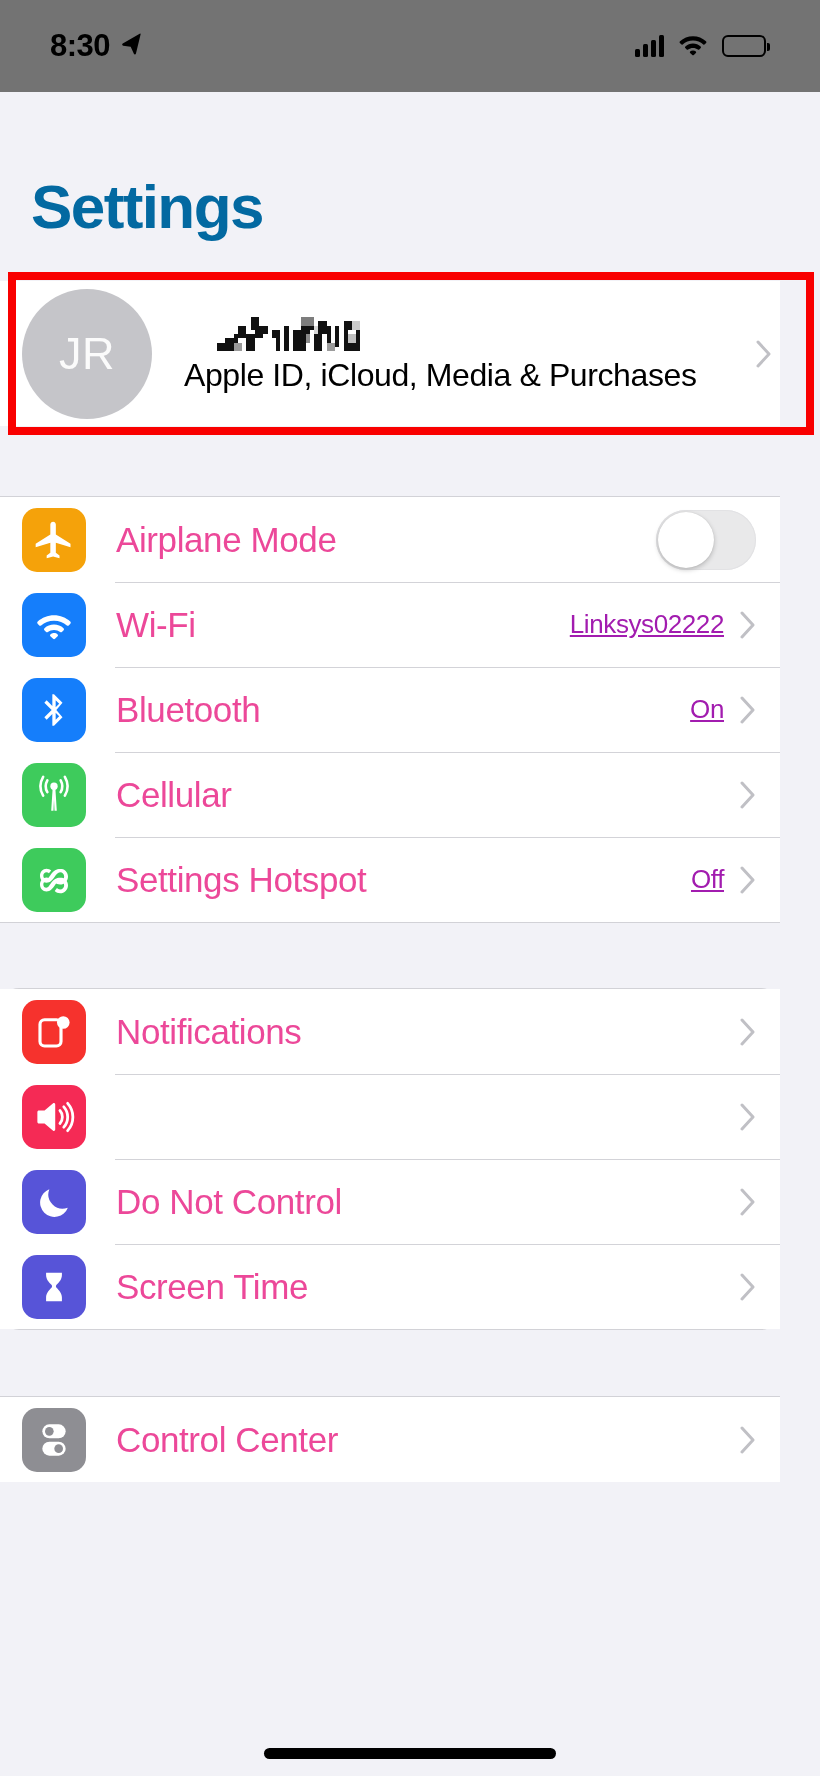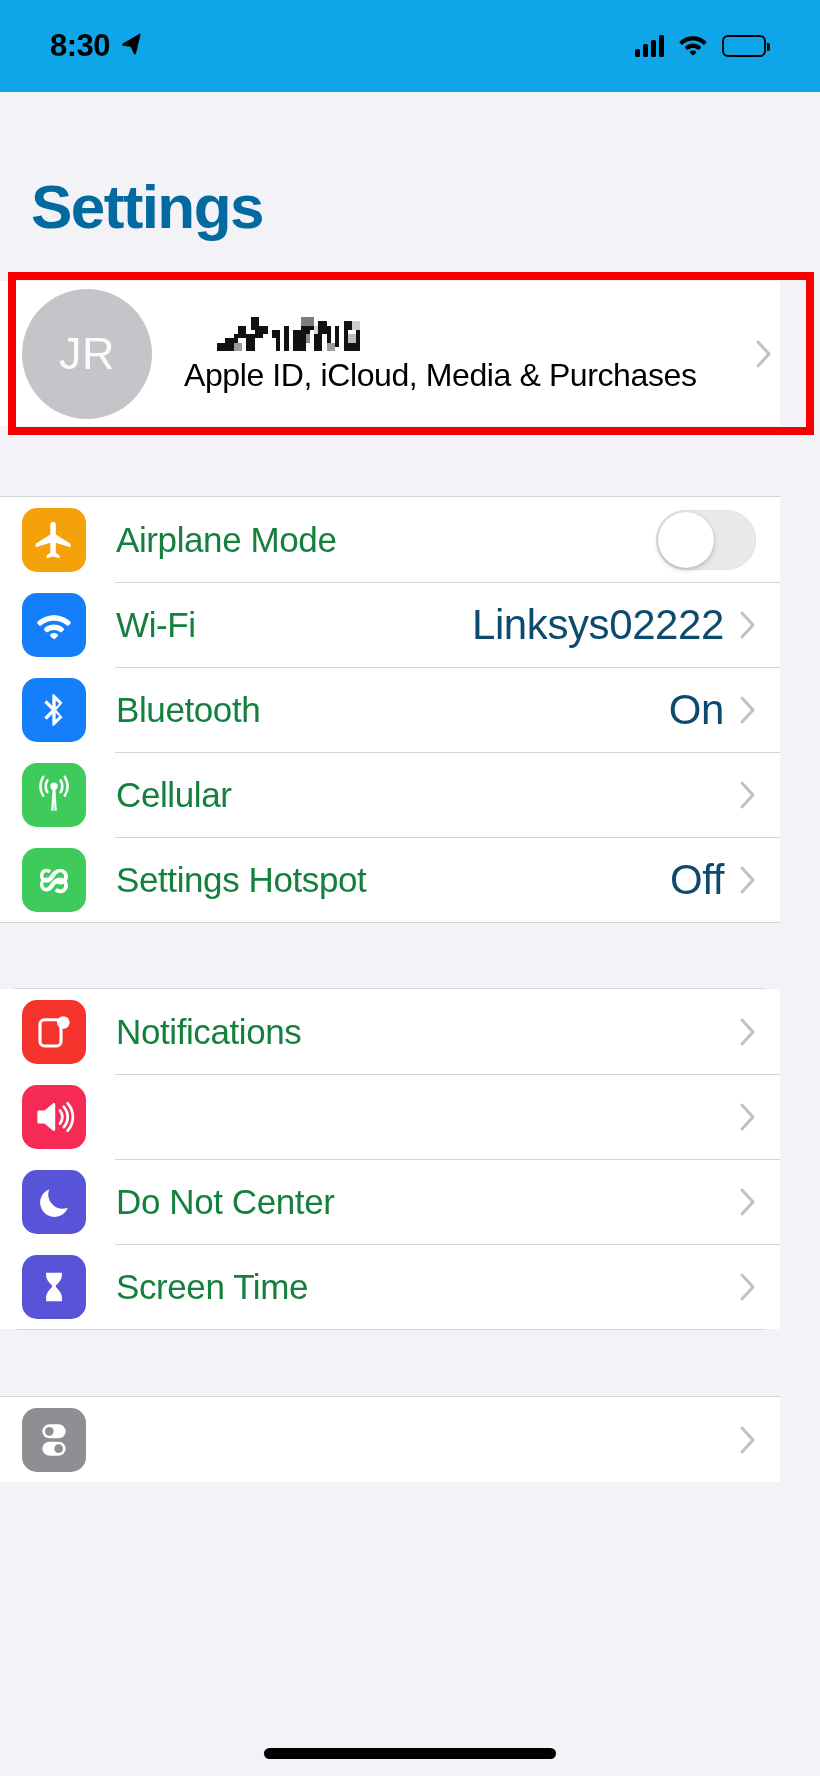--- a/index.html
+++ b/index.html
@@ -23,21 +23,21 @@
   
   .status-bar {
     position: absolute;
     top: 0; left: 0;
     width: 820px;
     height: 92px;
     display: flex;
     align-items: center;
     justify-content: space-between;
     padding: 0 54px 0 50px;
-    background: #0ea5e9;
+    background: #737373;
   }
   .status-left {
     display: flex;
     align-items: center;
     gap: 10px;
   }
   .status-time {
     font-size: 31px;
     font-weight: bold;
     color: #000;
@@ -141,37 +141,38 @@
     display: flex;
     align-items: center;
     justify-content: center;
     position: relative;
   }
   .row-icon svg { display: block; }
 
   .row-label {
     margin-left: 30px;
     font-size: 35px;
-    color: #15803d;
+    color: #ec4899;
     letter-spacing: -0.4px;
     white-space: nowrap;
   }
 
   .row-right {
     margin-left: auto;
     display: flex;
     align-items: center;
     padding-right: 24px;
     gap: 16px;
   }
   .row-value {
-    font-size: 42px;
-    color: #0c4a6e;
+    font-size: 26px;
+    color: #a21caf;
     letter-spacing: -0.4px;
     white-space: nowrap;
+    text-decoration: underline;
   }
   .chevron {
     width: 16px;
     height: 28px;
     flex: 0 0 auto;
   }
   .chevron svg { display: block; }
 
   
   .toggle {
@@ -500,21 +501,21 @@
         </span>
       </span>
     </div>
 
     <div class="row">
       <span class="row-icon" style="background:#5754d8">
         <svg width="40" height="40" viewBox="0 0 24 24">
           <path d="M20.3 15.4A8.6 8.6 0 0 1 9.2 4.3a8.6 8.6 0 1 0 11.1 11.1z" fill="#fff"></path>
         </svg>
       </span>
-      <span class="row-label">Do Not Center</span>
+      <span class="row-label">Do Not Control</span>
       <span class="row-right">
         <span class="row-value"></span>
         <span class="chevron">
           <svg width="16" height="28" viewBox="0 0 16 28">
               <path d="M2 2 L13 14 L2 26" stroke="#c0c0c5" stroke-width="3" fill="none" stroke-linecap="round" stroke-linejoin="round"></path>
             </svg>
         </span>
       </span>
     </div>
 
@@ -542,20 +543,21 @@
 
     <div class="row">
       <span class="row-icon" style="background:#8e8e93">
         <svg width="40" height="40" viewBox="0 0 24 24">
           <rect x="5" y="2.6" width="14" height="8.4" rx="4.2" fill="#fff"></rect>
           <circle cx="9.2" cy="6.8" r="2.6" fill="#8e8e93"></circle>
           <rect x="5" y="13" width="14" height="8.4" rx="4.2" fill="#fff"></rect>
           <circle cx="14.8" cy="17.2" r="2.6" fill="#8e8e93"></circle>
         </svg>
       </span>
+      <span class="row-label">Control Center</span>
       <span class="row-right">
         <span class="row-value"></span>
         <span class="chevron">
           <svg width="16" height="28" viewBox="0 0 16 28">
               <path d="M2 2 L13 14 L2 26" stroke="#c0c0c5" stroke-width="3" fill="none" stroke-linecap="round" stroke-linejoin="round"></path>
             </svg>
         </span>
       </span>
     </div>
 

